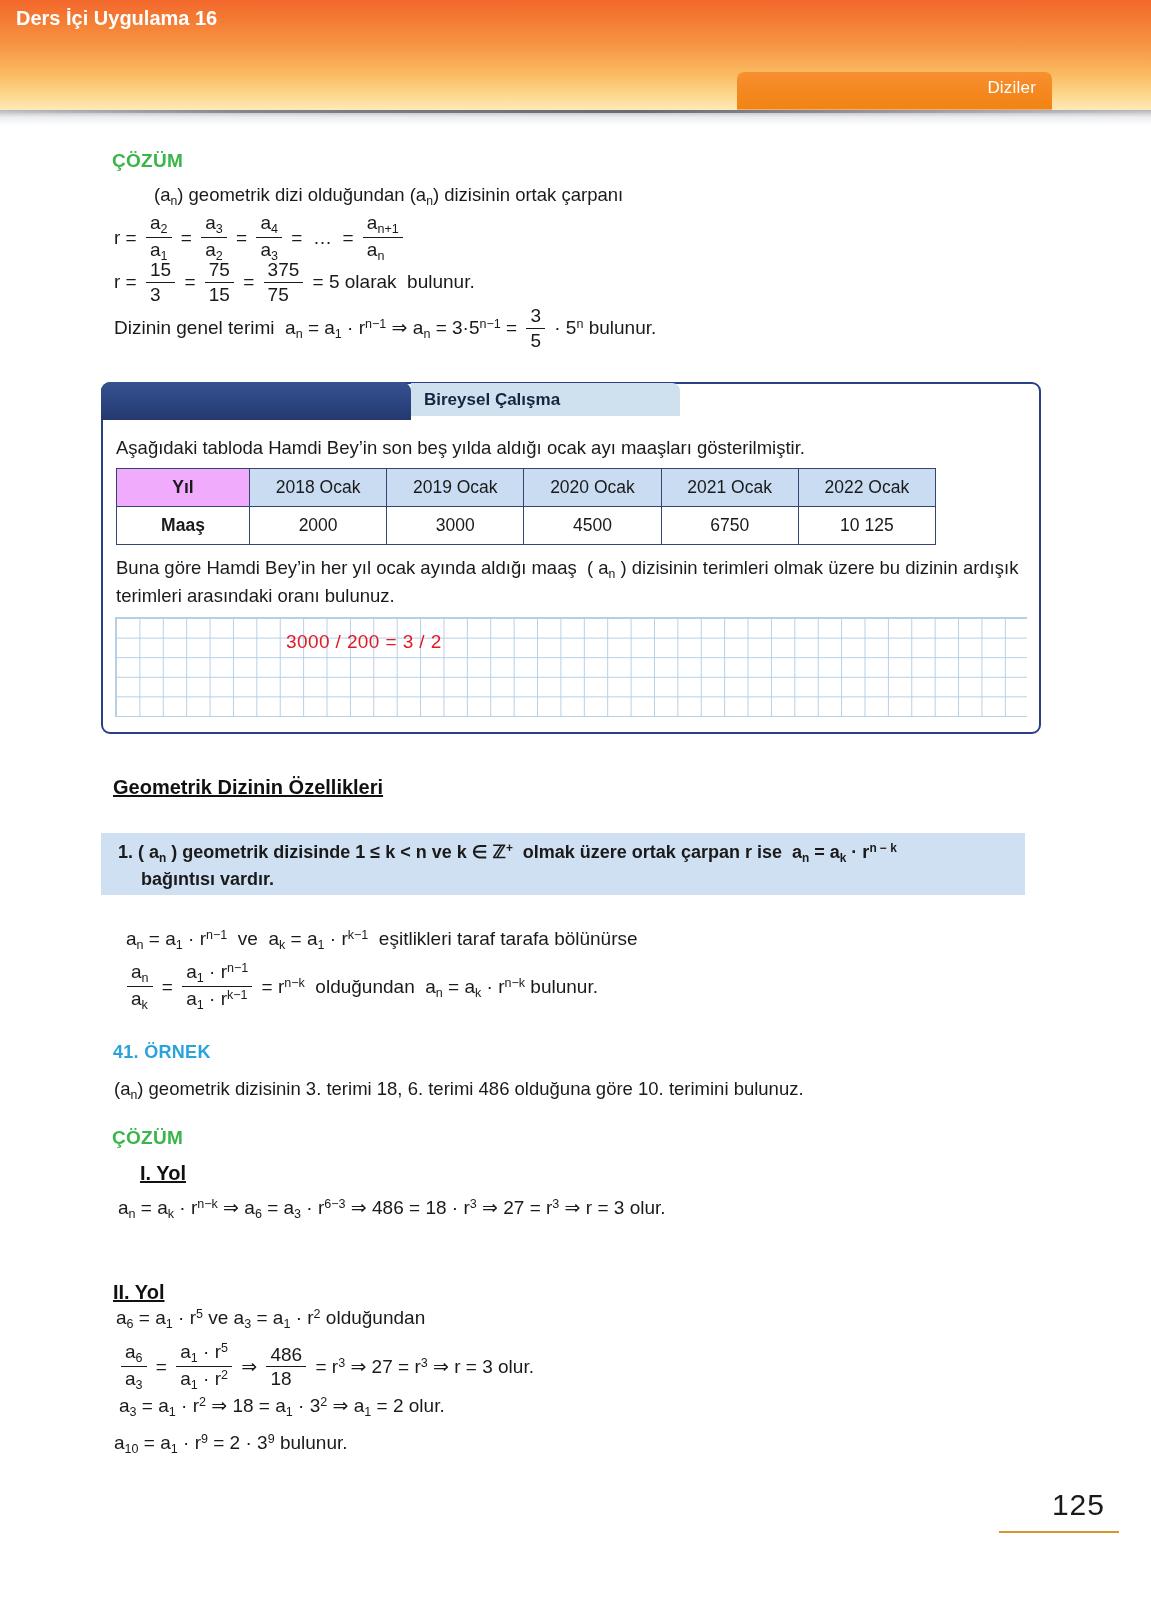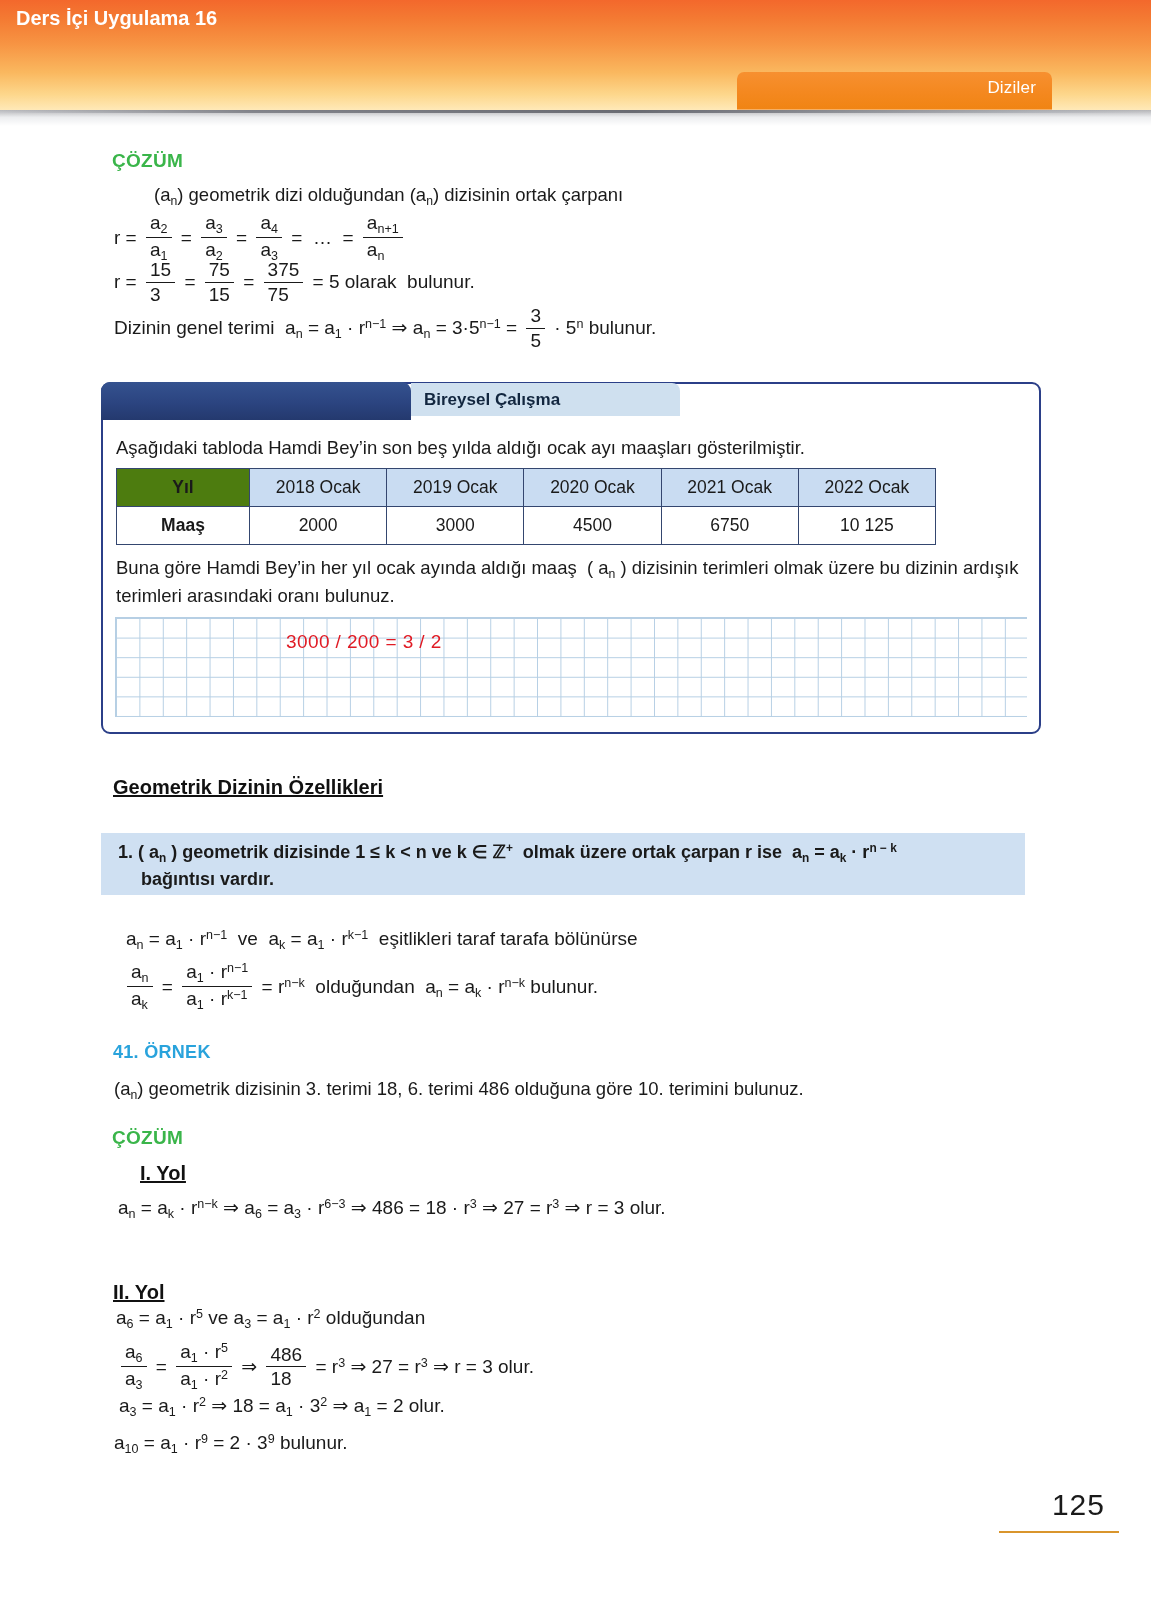--- a/index.html
+++ b/index.html
@@ -181,21 +181,21 @@
   }
   table.salary tr.head td {
     background: #c9dcf2;
     font-weight: normal;
   }
   table.salary tr.head td.first,
   table.salary tr.body td.first {
     font-weight: bold;
     width: 120px;
   }
-  table.salary tr.head td.first { background: #4d7c0f; }
+  table.salary tr.head td.first { background: #f0abfc; }
   table.salary tr.body td.first { background: #ffffff; }
 
   .dic-question {
     position: absolute;
     left: 116px; top: 555px;
     width: 912px;
     font-size: 18.5px;
     line-height: 1.45;
   }
 

